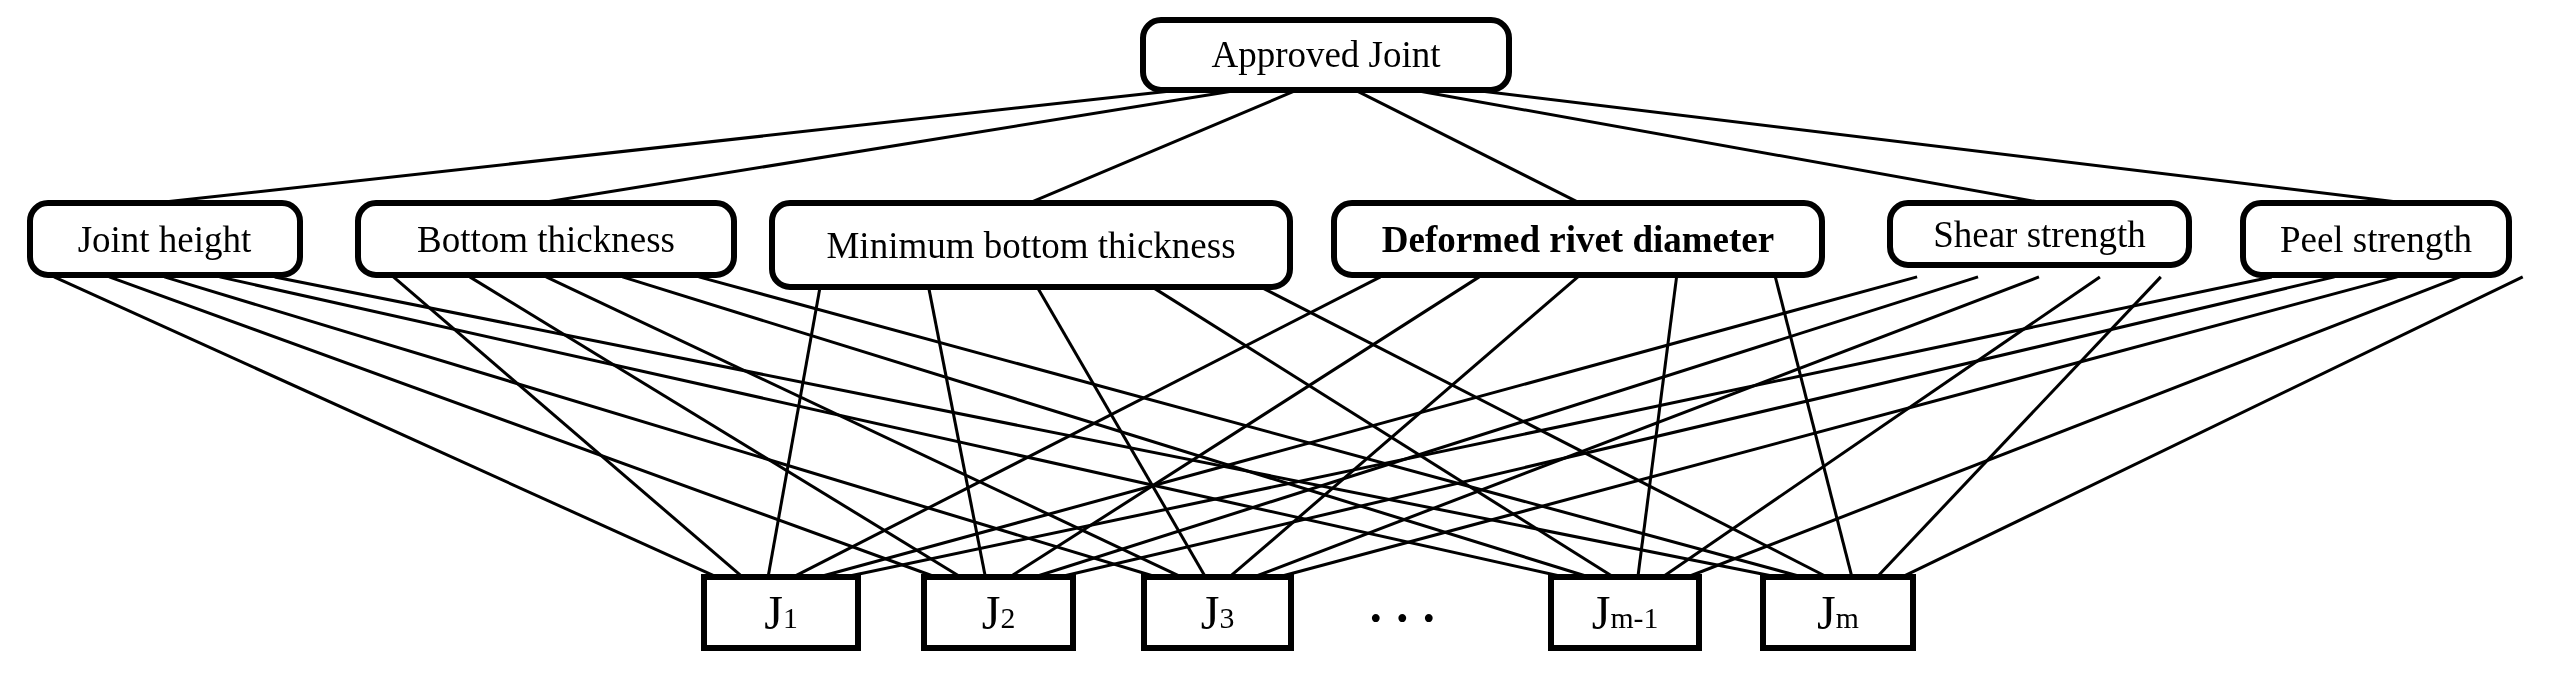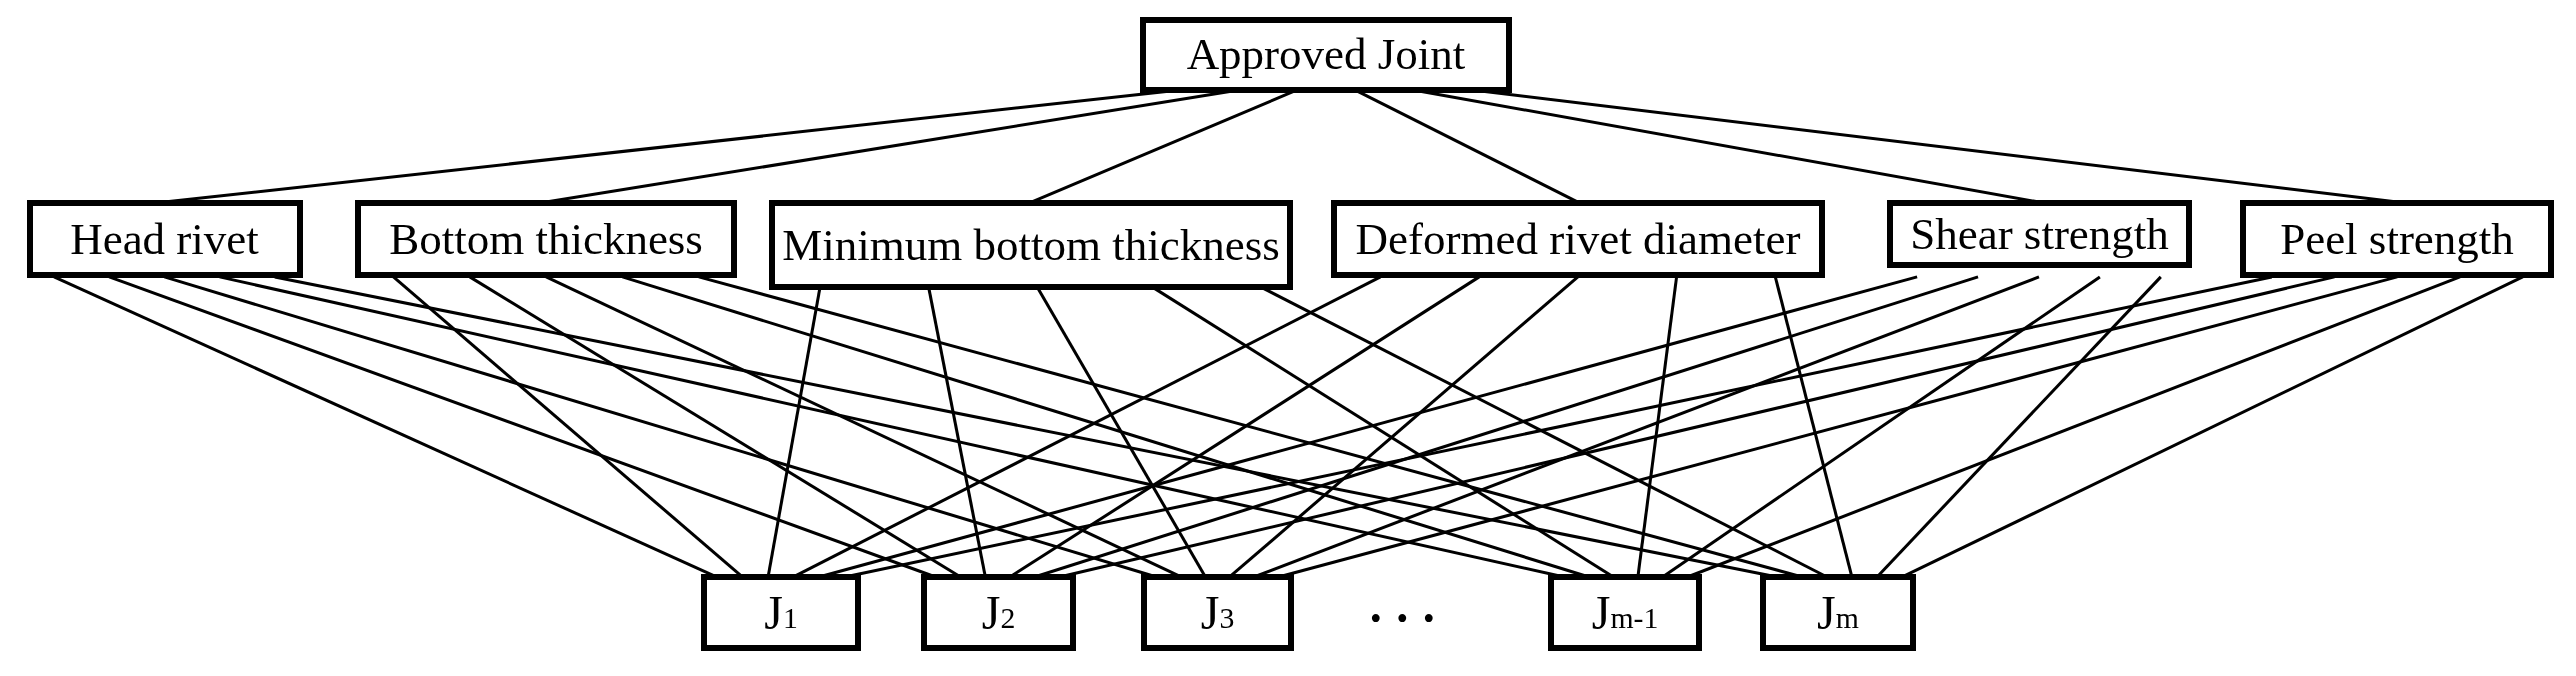--- a/index.html
+++ b/index.html
@@ -14,21 +14,21 @@
   svg.edges{position:absolute;left:0;top:0;}
   .node{
     position:absolute;
     box-sizing:border-box;
     background:#ffffff;
     border:6px solid #000000;
     display:flex;align-items:center;justify-content:center;
     white-space:nowrap;
     text-align:center;
   }
-  .goal,.criterion{font-size:45px;line-height:1;}
+  .goal,.criterion{font-size:37px;line-height:1;border-radius:21px;}
   .alt{font-size:48px;line-height:1;}
   .alt sub{font-size:0.62em;line-height:0;position:relative;top:0.18em;}
   .ellipsis{
     position:absolute;
     font-size:33px;
     letter-spacing:15px;
     line-height:1;
     color:#000;
   }
 </style>
@@ -74,35 +74,35 @@
       <line x1="3254.5" y1="366" x2="2235" y2="762" stroke="#000000" stroke-width="4"></line>
       <line x1="3337.5" y1="366" x2="2518.75" y2="762" stroke="#000000" stroke-width="4"></line>
     </svg>
 
   <div class="node goal" id="goalNode" style="position: absolute; left: 1140px; top: 16.6px; width: 372px; height: 76px;">
     <span>Approved Joint</span>
   </div>
 
   <div id="criteriaLayer">
       <div class="node criterion" style="position: absolute; left: 26.5px; top: 200px; width: 276px; height: 78px;">
-        <span>Head rivet</span>
+        <span>Joint height</span>
       </div>
       <div class="node criterion" style="position: absolute; left: 355px; top: 200px; width: 382px; height: 78px; justify-content: center;">
         <span>Bottom thickness</span>
       </div>
       <div class="node criterion" style="position: absolute; left: 769px; top: 200px; width: 524px; height: 90px;">
         <span>Minimum bottom thickness</span>
       </div>
-      <div class="node criterion" style="position: absolute; left: 1331px; top: 200px; width: 494px; height: 78px;">
+      <div class="node criterion" style="position: absolute; left: 1331px; top: 200px; width: 494px; height: 78px; font-weight: bold;">
         <span>Deformed rivet diameter</span>
       </div>
       <div class="node criterion" style="position: absolute; left: 1887px; top: 200px; width: 305px; height: 68px;">
         <span>Shear strength</span>
       </div>
-      <div class="node criterion" style="position: absolute; left: 2240px; top: 200px; width: 314px; height: 78px;">
+      <div class="node criterion" style="position: absolute; left: 2240px; top: 200px; width: 272px; height: 78px;">
         <span>Peel strength</span>
       </div>
     </div>
   <div id="altLayer">
       <div class="node alt" style="position: absolute; left: 701px; top: 574px; width: 160px; height: 77px;">
         <span>J</span>
         <sub>1</sub>
       </div>
       <div class="node alt" style="position: absolute; left: 921px; top: 574px; width: 155px; height: 77px;">
         <span>J</span>

